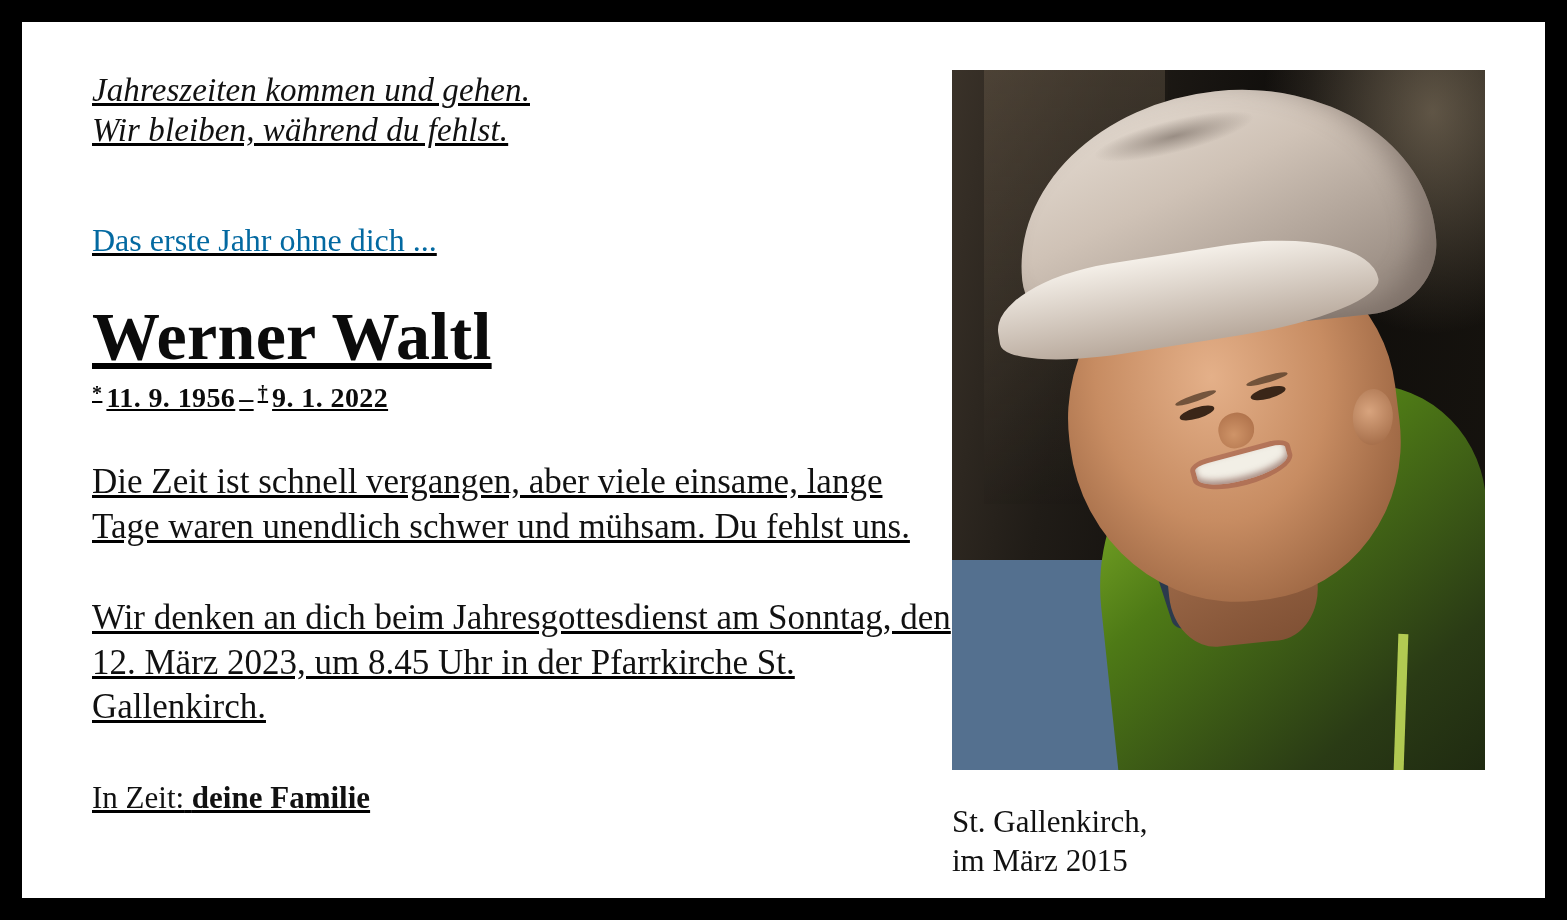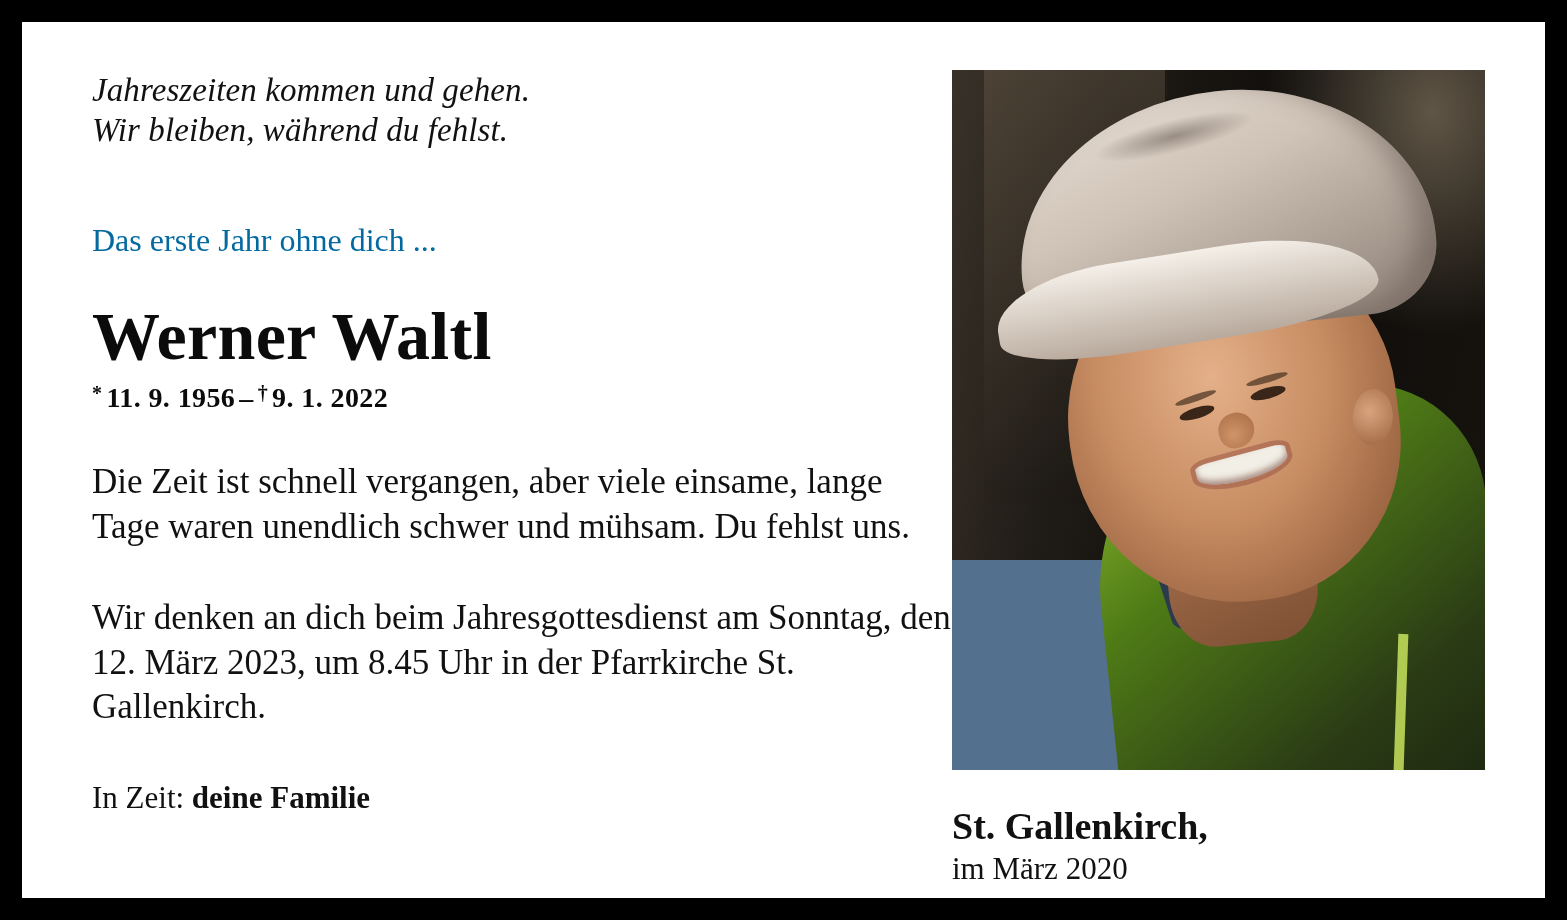--- a/index.html
+++ b/index.html
@@ -24,20 +24,21 @@
     box-sizing: border-box;
     display: flex;
     flex-direction: row;
   }
 
   .text-col {
     width: 930px;
     padding: 48px 0 0 70px;
     box-sizing: border-box;
     position: relative;
+    text-decoration: underline;
   }
 
   .verse {
     font-style: italic;
     font-size: 33px;
     line-height: 1.22;
     color: #111;
     margin: 0;
     letter-spacing: 0.1px;
   }
@@ -270,22 +271,22 @@
     left: 20%;
     top: 10%;
     width: 40%;
     height: 14%;
     background: radial-gradient(ellipse at 50% 50%, rgba(90,78,70,0.5), rgba(90,78,70,0) 70%);
     border-radius: 50%;
     transform: rotate(-8deg);
   }
 
   .place {
-    font-size: 38px;
-    font-weight: bold;
+    font-size: 31px;
+    font-weight: normal;
     color: #111;
     margin: 34px 0 0 0;
     line-height: 1.18;
   }
   .place-date {
     font-size: 31px;
     color: #111;
     margin: 2px 0 0 0;
     line-height: 1.18;
   }
@@ -343,16 +344,16 @@
         <div class="nose"></div>
         <div class="mouth"></div>
       </div>
       <div class="cap">
         <div class="cap-shadow"></div>
       </div>
       <div class="cap-brim"></div>
     </div>
 
     <p class="place">St. Gallenkirch,</p>
-    <p class="place-date">im März 2020</p>
+    <p class="place-date">im März 2015</p>
   </div>
 
 </div>
 
 </body></html>

